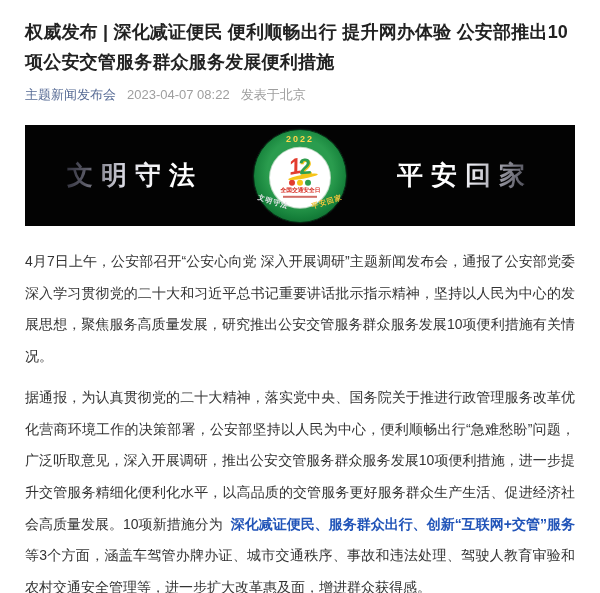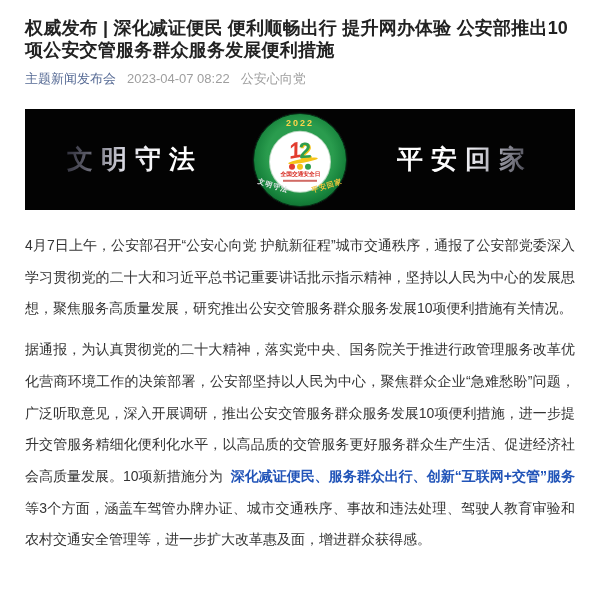--- a/index.html
+++ b/index.html
@@ -2,21 +2,21 @@
 <html><head>
 <meta charset="utf-8">
 <style>
   html, body { margin: 0; padding: 0; background: #ffffff; }
   body { width: 600px; font-family: "Liberation Sans", "DejaVu Sans", sans-serif; }
   .page { width: 600px; min-height: 593px; box-sizing: border-box; padding: 17px 25px 10px; background: #fff; }
 
   .title {
     margin: 0;
     font-size: 18px;
-    line-height: 22px;
+    line-height: 30px;
     font-weight: 700;
     color: #222222;
     letter-spacing: 0.2px;
   }
 
   .meta { margin-top: 9px; font-size: 13px; line-height: 18px; white-space: nowrap; }
   .meta .account { color: #576b95; margin-right: 11px; cursor: pointer; }
   .meta .date { color: #9e9e9e; }
   .meta .loc { color: #9e9e9e; margin-left: 11px; }
 
@@ -116,21 +116,21 @@
   .hl { color: #2154b8; font-weight: 700; margin-left: 8px; }
 </style>
 </head>
 <body>
 
 <div class="page">
 
   <h1 class="title">权威发布 | 深化减证便民 便利顺畅出行 提升网办体验 公安部推出10项公安交管服务群众服务发展便利措施</h1>
 
   <div class="meta">
-    <span class="account">主题新闻发布会</span><span class="date">2023-04-07 08:22</span><span class="loc">公安心向党</span>
+    <span class="account">主题新闻发布会</span><span class="date">2023-04-07 08:22</span><span class="loc">发表于北京</span>
   </div>
 
   <div class="banner">
     <span class="banner-text left">文明守法</span>
 
     <div class="logo">
       <span class="logo-year">2022</span>
       <div class="logo-inner">
         <div class="logo-digits">
             <span class="logo-digit-1">1</span>
@@ -146,17 +146,17 @@
         <span class="logo-subbar"></span>
       </div>
       <span class="logo-arc left">文明守法</span>
       <span class="logo-arc right">平安回家</span>
     </div>
 
     <span class="banner-text right">平安回家</span>
   </div>
 
   <div class="article-body">
-    <p>4月7日上午，公安部召开“公安心向党 护航新征程”城市交通秩序，通报了公安部党委深入学习贯彻党的二十大和习近平总书记重要讲话批示指示精神，坚持以人民为中心的发展思想，聚焦服务高质量发展，研究推出公安交管服务群众服务发展10项便利措施有关情况。</p>
-    <p><span>据通报，为认真贯彻党的二十大精神，落实党中央、国务院关于推进行政管理服务改革优化营商环境工作的决策部署，公安部坚持以人民为中心，聚焦群众企业“急难愁盼”问题，广泛听取意见，深入开展调研，推出公安交管服务群众服务发展10项便利措施，进一步提升交管服务精细化便利化水平，以高品质的交管服务更好服务群众生产生活、促进经济社会高质量发展。10项新措施分为</span><span class="hl">深化减证便民、服务群众出行、创新“互联网+交管”服务</span><span>等3个方面，涵盖车驾管办牌办证、城市交通秩序、事故和违法处理、驾驶人教育审验和农村交通安全管理等，进一步扩大改革惠及面，增进群众获得感。</span></p>
+    <p>4月7日上午，公安部召开“公安心向党 深入开展调研”主题新闻发布会，通报了公安部党委深入学习贯彻党的二十大和习近平总书记重要讲话批示指示精神，坚持以人民为中心的发展思想，聚焦服务高质量发展，研究推出公安交管服务群众服务发展10项便利措施有关情况。</p>
+    <p><span>据通报，为认真贯彻党的二十大精神，落实党中央、国务院关于推进行政管理服务改革优化营商环境工作的决策部署，公安部坚持以人民为中心，便利顺畅出行“急难愁盼”问题，广泛听取意见，深入开展调研，推出公安交管服务群众服务发展10项便利措施，进一步提升交管服务精细化便利化水平，以高品质的交管服务更好服务群众生产生活、促进经济社会高质量发展。10项新措施分为</span><span class="hl">深化减证便民、服务群众出行、创新“互联网+交管”服务</span><span>等3个方面，涵盖车驾管办牌办证、城市交通秩序、事故和违法处理、驾驶人教育审验和农村交通安全管理等，进一步扩大改革惠及面，增进群众获得感。</span></p>
   </div>
 
 </div>
 
 </body></html>

